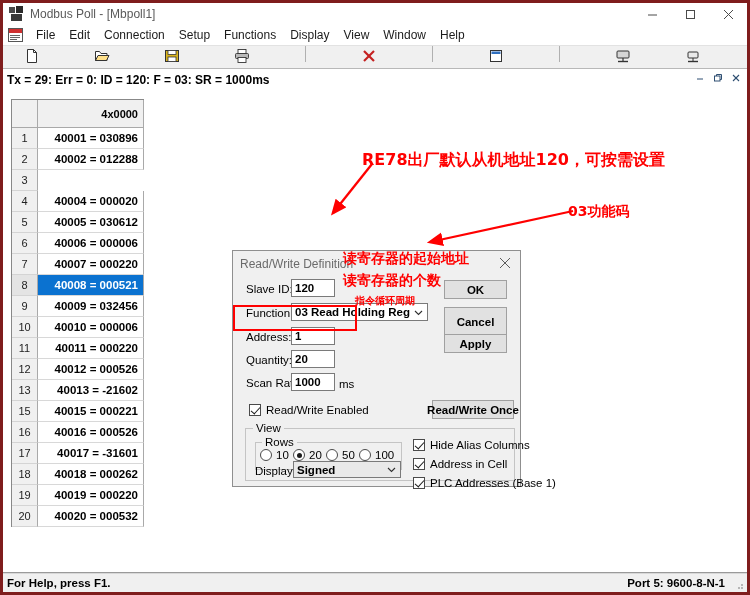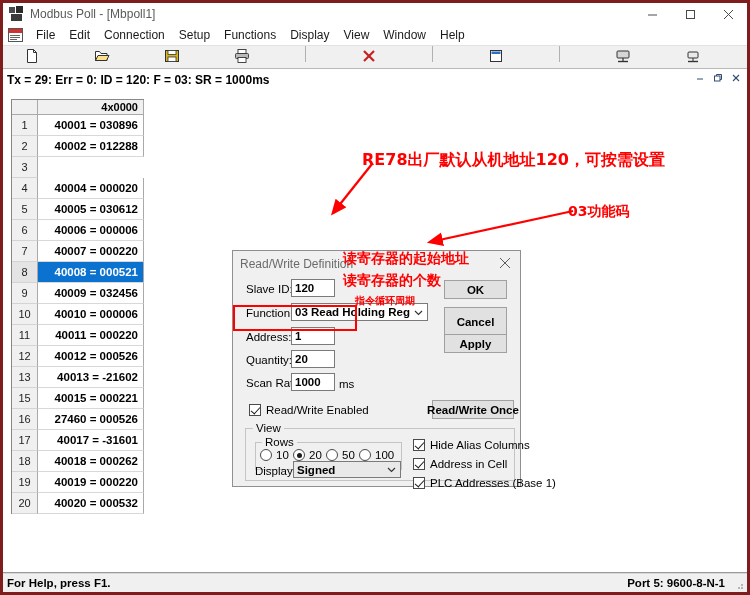--- a/index.html
+++ b/index.html
@@ -157,21 +157,21 @@
     position: absolute;
     left: 8px; top: 30px;
     width: 133px;
     border: 1px solid #888;
     border-right: none;
     border-bottom: none;
     background: #fff;
     box-sizing: border-box;
   }
   .reg-row { display: flex; height: 21px; }
-  .reg-head { height: 15px; }
+  .reg-head { height: 28px; }
   .reg-rownum {
     width: 26px; flex: none;
     background: #f0f0f0;
     border-right: 1px solid #a9a9a9;
     border-bottom: 1px solid #d4d4d4;
     display:flex; align-items:center; justify-content:center;
     font-size: 11px; color:#222;
     box-sizing: border-box;
   }
   .reg-val {
@@ -582,21 +582,21 @@
         <div class="reg-row">
             <div class="reg-rownum">13</div>
             <div class="reg-val">40013 = -21602</div>
           </div>
         <div class="reg-row">
             <div class="reg-rownum">15</div>
             <div class="reg-val">40015 = 000221</div>
           </div>
         <div class="reg-row">
             <div class="reg-rownum">16</div>
-            <div class="reg-val">27460 = 000526</div>
+            <div class="reg-val">40016 = 000526</div>
           </div>
         <div class="reg-row">
             <div class="reg-rownum">17</div>
             <div class="reg-val">40017 = -31601</div>
           </div>
         <div class="reg-row">
             <div class="reg-rownum">18</div>
             <div class="reg-val">40018 = 000262</div>
           </div>
         <div class="reg-row">

